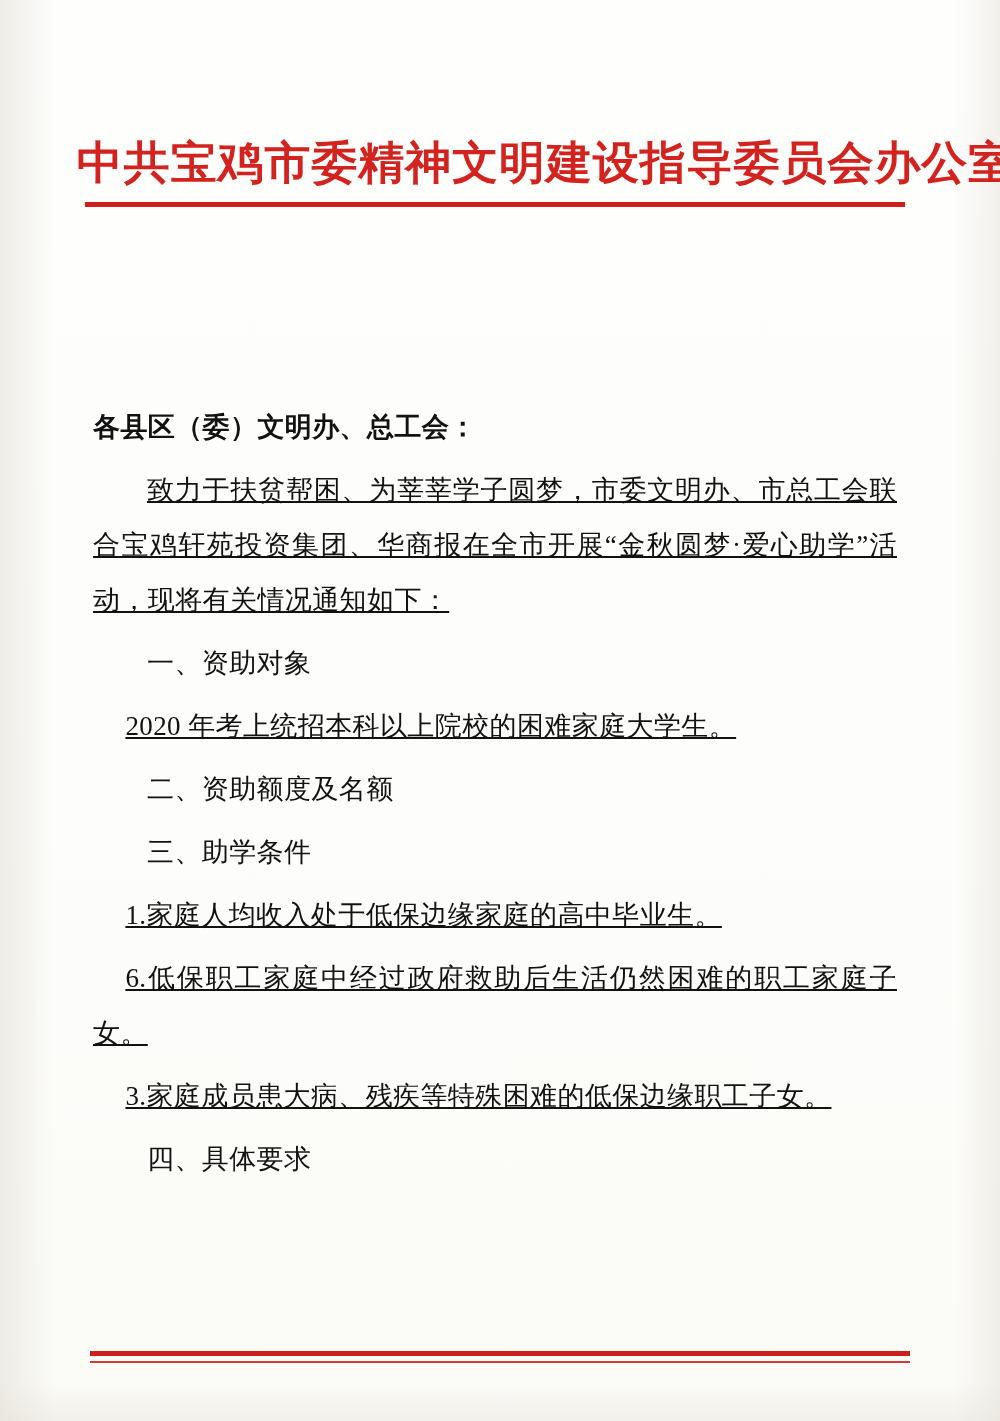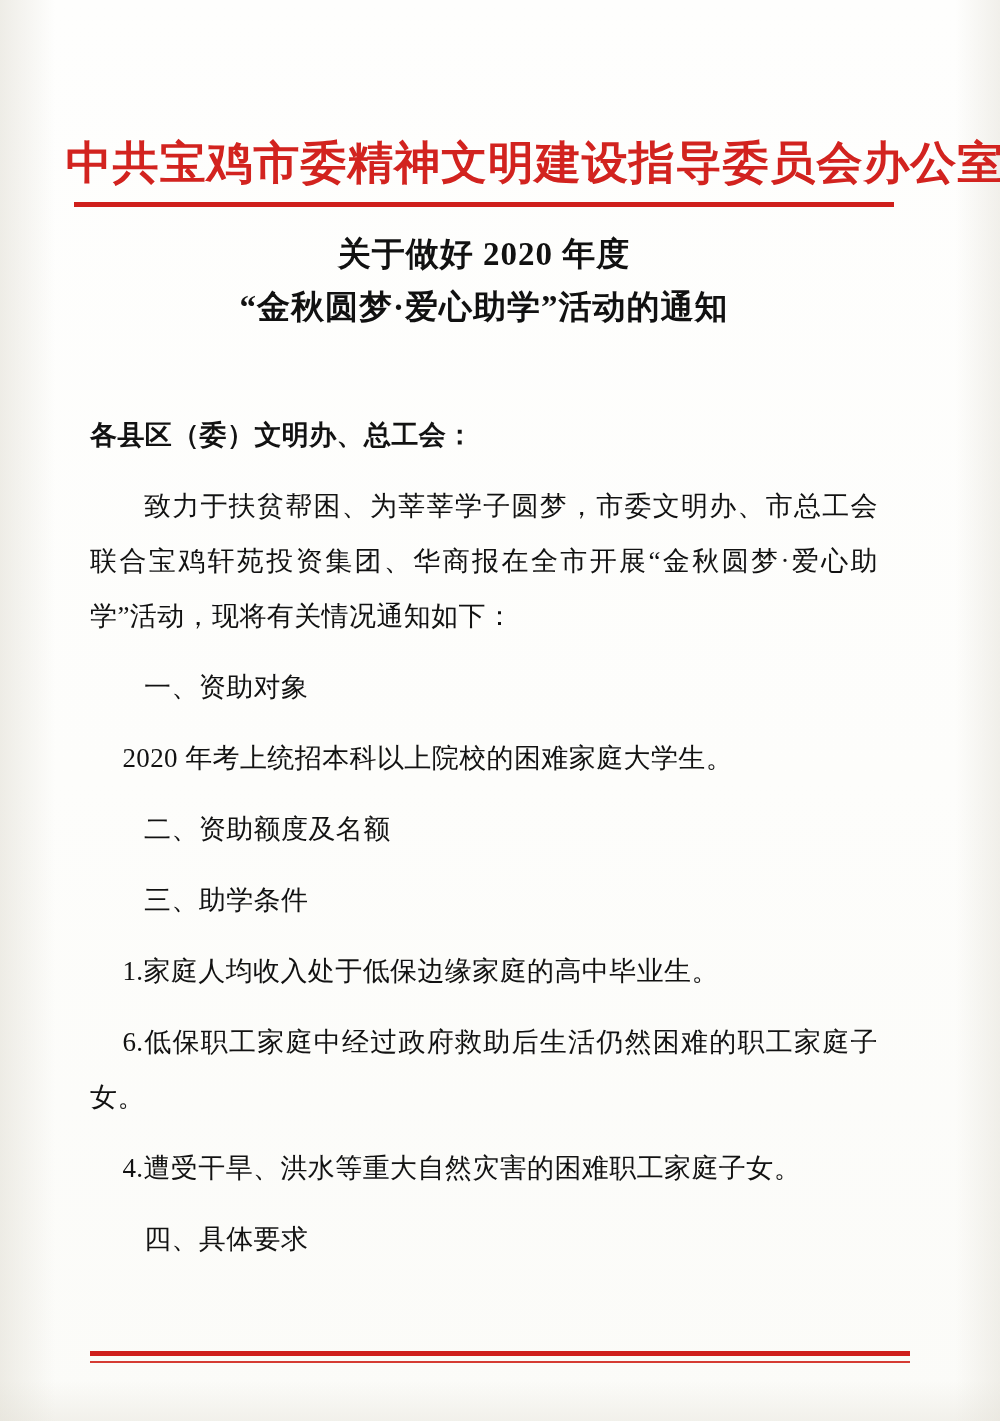--- a/index.html
+++ b/index.html
@@ -26,21 +26,21 @@
     position: absolute;
     inset: 0;
     background:
       linear-gradient(90deg, rgba(225,222,212,0.55) 0px, rgba(255,255,255,0) 55px),
       linear-gradient(270deg, rgba(228,225,216,0.5) 0px, rgba(255,255,255,0) 45px),
       linear-gradient(0deg, rgba(230,227,218,0.45) 0px, rgba(255,255,255,0) 40px);
     pointer-events: none;
   }
   .content {
     position: absolute;
-    left: 74px;
+    left: 85px;
     top: 0;
     width: 820px;
     height: 1421px;
   }
 
   .letterhead {
     position: absolute;
     top: 138px;
     left: 0;
     width: 820px;
@@ -85,31 +85,32 @@
     font-size: 27px;
     line-height: 55px;
     color: #121212;
     letter-spacing: 0.4px;
   }
   .salutation {
     font-weight: bold;
     margin-bottom: 0;
   }
   p {
-    margin: 16px;
+    margin: 8px;
   }
   .indent2 { text-indent: 2em; }
   .indent1 { text-indent: 1.2em; }
   .heading {
     font-weight: normal;
     text-indent: 2em;
   }
   .para {
     text-align: justify;
     text-justify: inter-ideograph;
+    text-decoration: underline;
   }
 
   .footer-rules {
     position: absolute;
     left: 90px;
     bottom: 58px;
     width: 820px;
   }
   .footer-rules .thick {
     width: 820px;
@@ -129,40 +130,36 @@
 <body>
 
 <div class="page">
   <div class="content">
 
     <div class="letterhead">
       <div class="letterhead-title">中共宝鸡市委精神文明建设指导委员会办公室</div>
       <div class="letterhead-rule"></div>
     </div>
 
-    <div class="doc-title">
-      <span class="l1">关于做好 2020 年度</span>
-      <span class="l2">“金秋圆梦·爱心助学”活动的通知</span>
-    </div>
 
     <div class="body-block">
 
       <p class="salutation">各县区（委）文明办、总工会：</p>
 
       <p class="para indent2">致力于扶贫帮困、为莘莘学子圆梦，市委文明办、市总工会联合宝鸡轩苑投资集团、华商报在全市开展“金秋圆梦·爱心助学”活动，现将有关情况通知如下：</p>
 
       <p class="heading">一、资助对象</p>
       <p class="para indent1">2020 年考上统招本科以上院校的困难家庭大学生。</p>
 
       <p class="heading">二、资助额度及名额</p>
 
       <p class="heading">三、助学条件</p>
       <p class="para indent1">1.家庭人均收入处于低保边缘家庭的高中毕业生。</p>
       <p class="para indent1">6.低保职工家庭中经过政府救助后生活仍然困难的职工家庭子女。</p>
-      <p class="para indent1">4.遭受干旱、洪水等重大自然灾害的困难职工家庭子女。</p>
+      <p class="para indent1">3.家庭成员患大病、残疾等特殊困难的低保边缘职工子女。</p>
 
       <p class="heading">四、具体要求</p>
 
     </div>
   </div>
 
   <div class="footer-rules">
     <div class="thick"></div>
     <div class="gap"></div>
     <div class="thin"></div>

